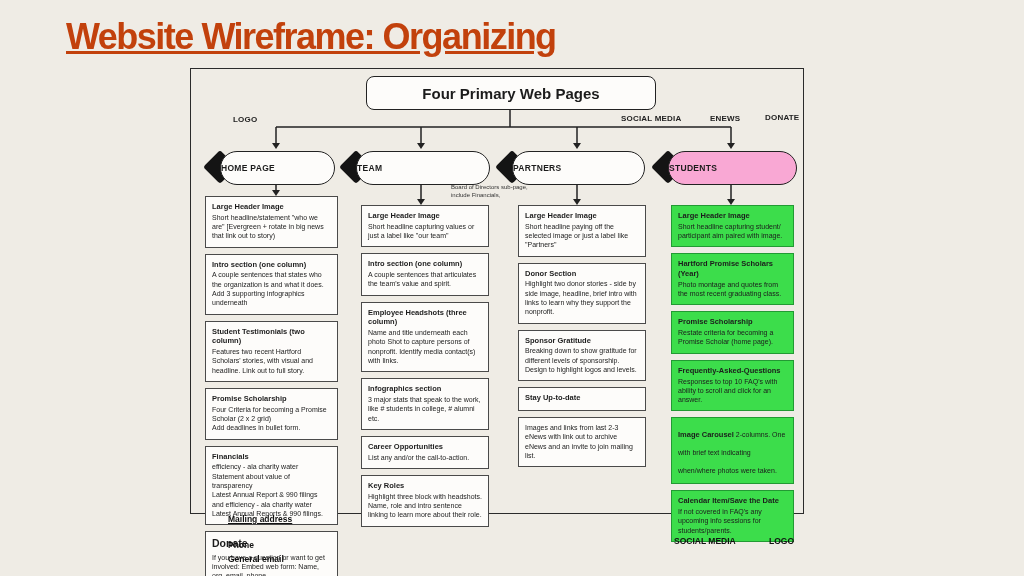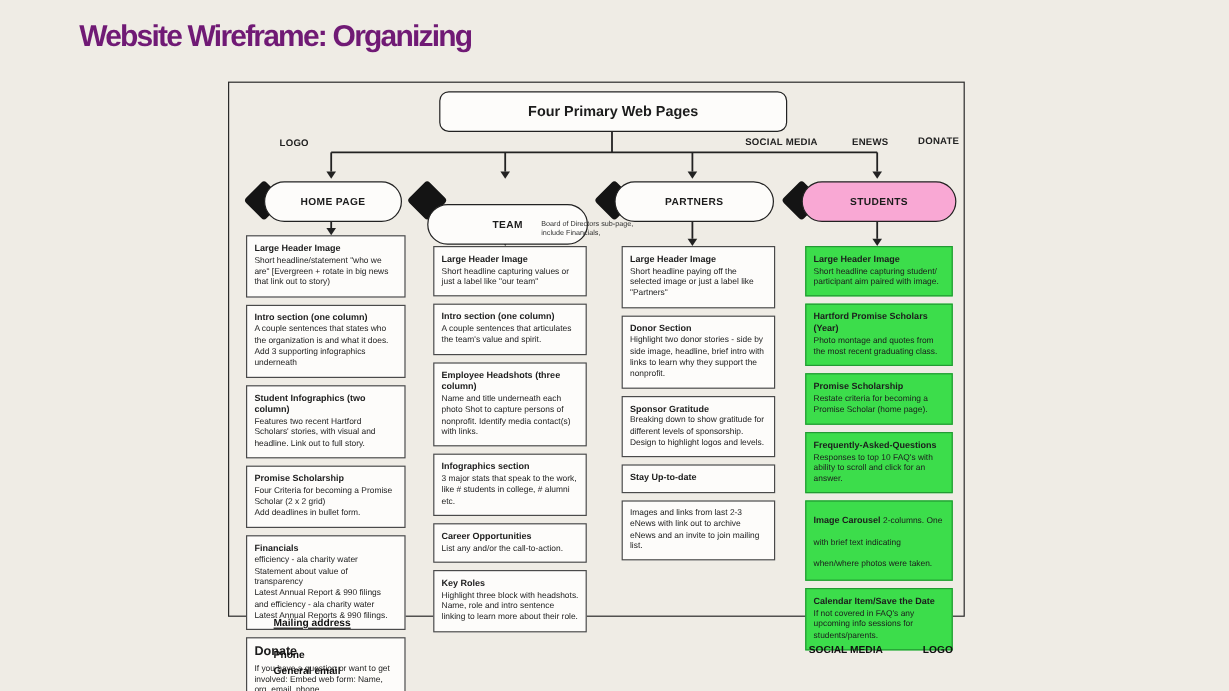--- a/index.html
+++ b/index.html
@@ -4,44 +4,44 @@
 <style>
   html,body{margin:0;padding:0;}
   body{
     width:1024px;height:576px;position:relative;overflow:hidden;
     background:#efece5;
     font-family:"Liberation Sans","DejaVu Sans",sans-serif;
     color:#1c1c1c;
   }
   .abs{position:absolute;}
   .slide-title{
-    left:66px;top:16px;font-size:25px;font-weight:800;letter-spacing:-1.5px;color:#701a75;
+    left:66px;top:16px;font-size:36px;font-weight:800;letter-spacing:-1.5px;color:#c2410c;text-decoration:underline;
   }
   .frame{
     left:190px;top:68px;width:612px;height:444px;
     border:1.5px solid #2b2b2b;background:transparent;
   }
   .top-box{
     left:366px;top:76px;width:288px;height:32px;
     background:#fdfcfa;border:1.6px solid #222;border-radius:8px;
     display:flex;align-items:center;justify-content:center;
-    font-size:12px;font-weight:bold;
+    font-size:15px;font-weight:bold;
   }
   .mini-label{font-size:8px;font-weight:bold;color:#222;letter-spacing:.2px;}
   .lbl-logo-top{left:233px;top:115px;}
   .lbl-social-top{left:621px;top:114px;}
   .lbl-enews{left:710px;top:114px;}
   .lbl-donate{left:765px;top:113px;}
   .pill{
     top:151px;height:32px;border:1.6px solid #222;border-radius:17px;
-    background:#fdfcfa;display:flex;align-items:center;justify-content:center;
+    background:#fdfcfa;display:flex;align-items:center;
     font-size:8.5px;font-weight:bold;letter-spacing:.3px;
   }
   .pill-home{left:220px;width:113px;}
-  .pill-team{left:356px;width:132px;margin-top:19px;}
+  .pill-team{left:356px;width:132px;}
   .pill-partners{left:512px;width:131px;}
   .pill-students{left:668px;width:127px;background:#f9a8d4;}
   .diamond{
     width:24px;height:24px;background:#141414;border-radius:3px;
     transform:rotate(45deg);top:155px;
   }
   .dia-home{left:208px;} .dia-team{left:344px;} .dia-partners{left:500px;} .dia-students{left:656px;}
   .team-note{
     left:451px;top:183px;width:88px;font-size:6px;line-height:1.35;color:#333;
   }
@@ -130,21 +130,21 @@
     <div class="wf-box">
       <span class="wf-title">Large Header Image</span>
       <span class="wf-body">Short headline/statement "who we are" [Evergreen + rotate in big news that link out to story)</span>
     </div>
     <div class="wf-box">
       <span class="wf-title">Intro section (one column)</span>
       <span class="wf-body">A couple sentences that states who the organization is and what it does.
 Add 3 supporting infographics underneath</span>
     </div>
     <div class="wf-box">
-      <span class="wf-title">Student Infographics (two column)</span>
+      <span class="wf-title">Student Testimonials (two column)</span>
       <span class="wf-body">Features two recent Hartford Scholars' stories, with visual and headline. Link out to full story.</span>
     </div>
     <div class="wf-box">
       <span class="wf-title">Promise Scholarship</span>
       <span class="wf-body">Four Criteria for becoming a Promise Scholar (2 x 2 grid)
 Add deadlines in bullet form.</span>
     </div>
     <div class="wf-box">
       <span class="wf-title">Financials</span>
       <span class="wf-body">efficiency - ala charity water

